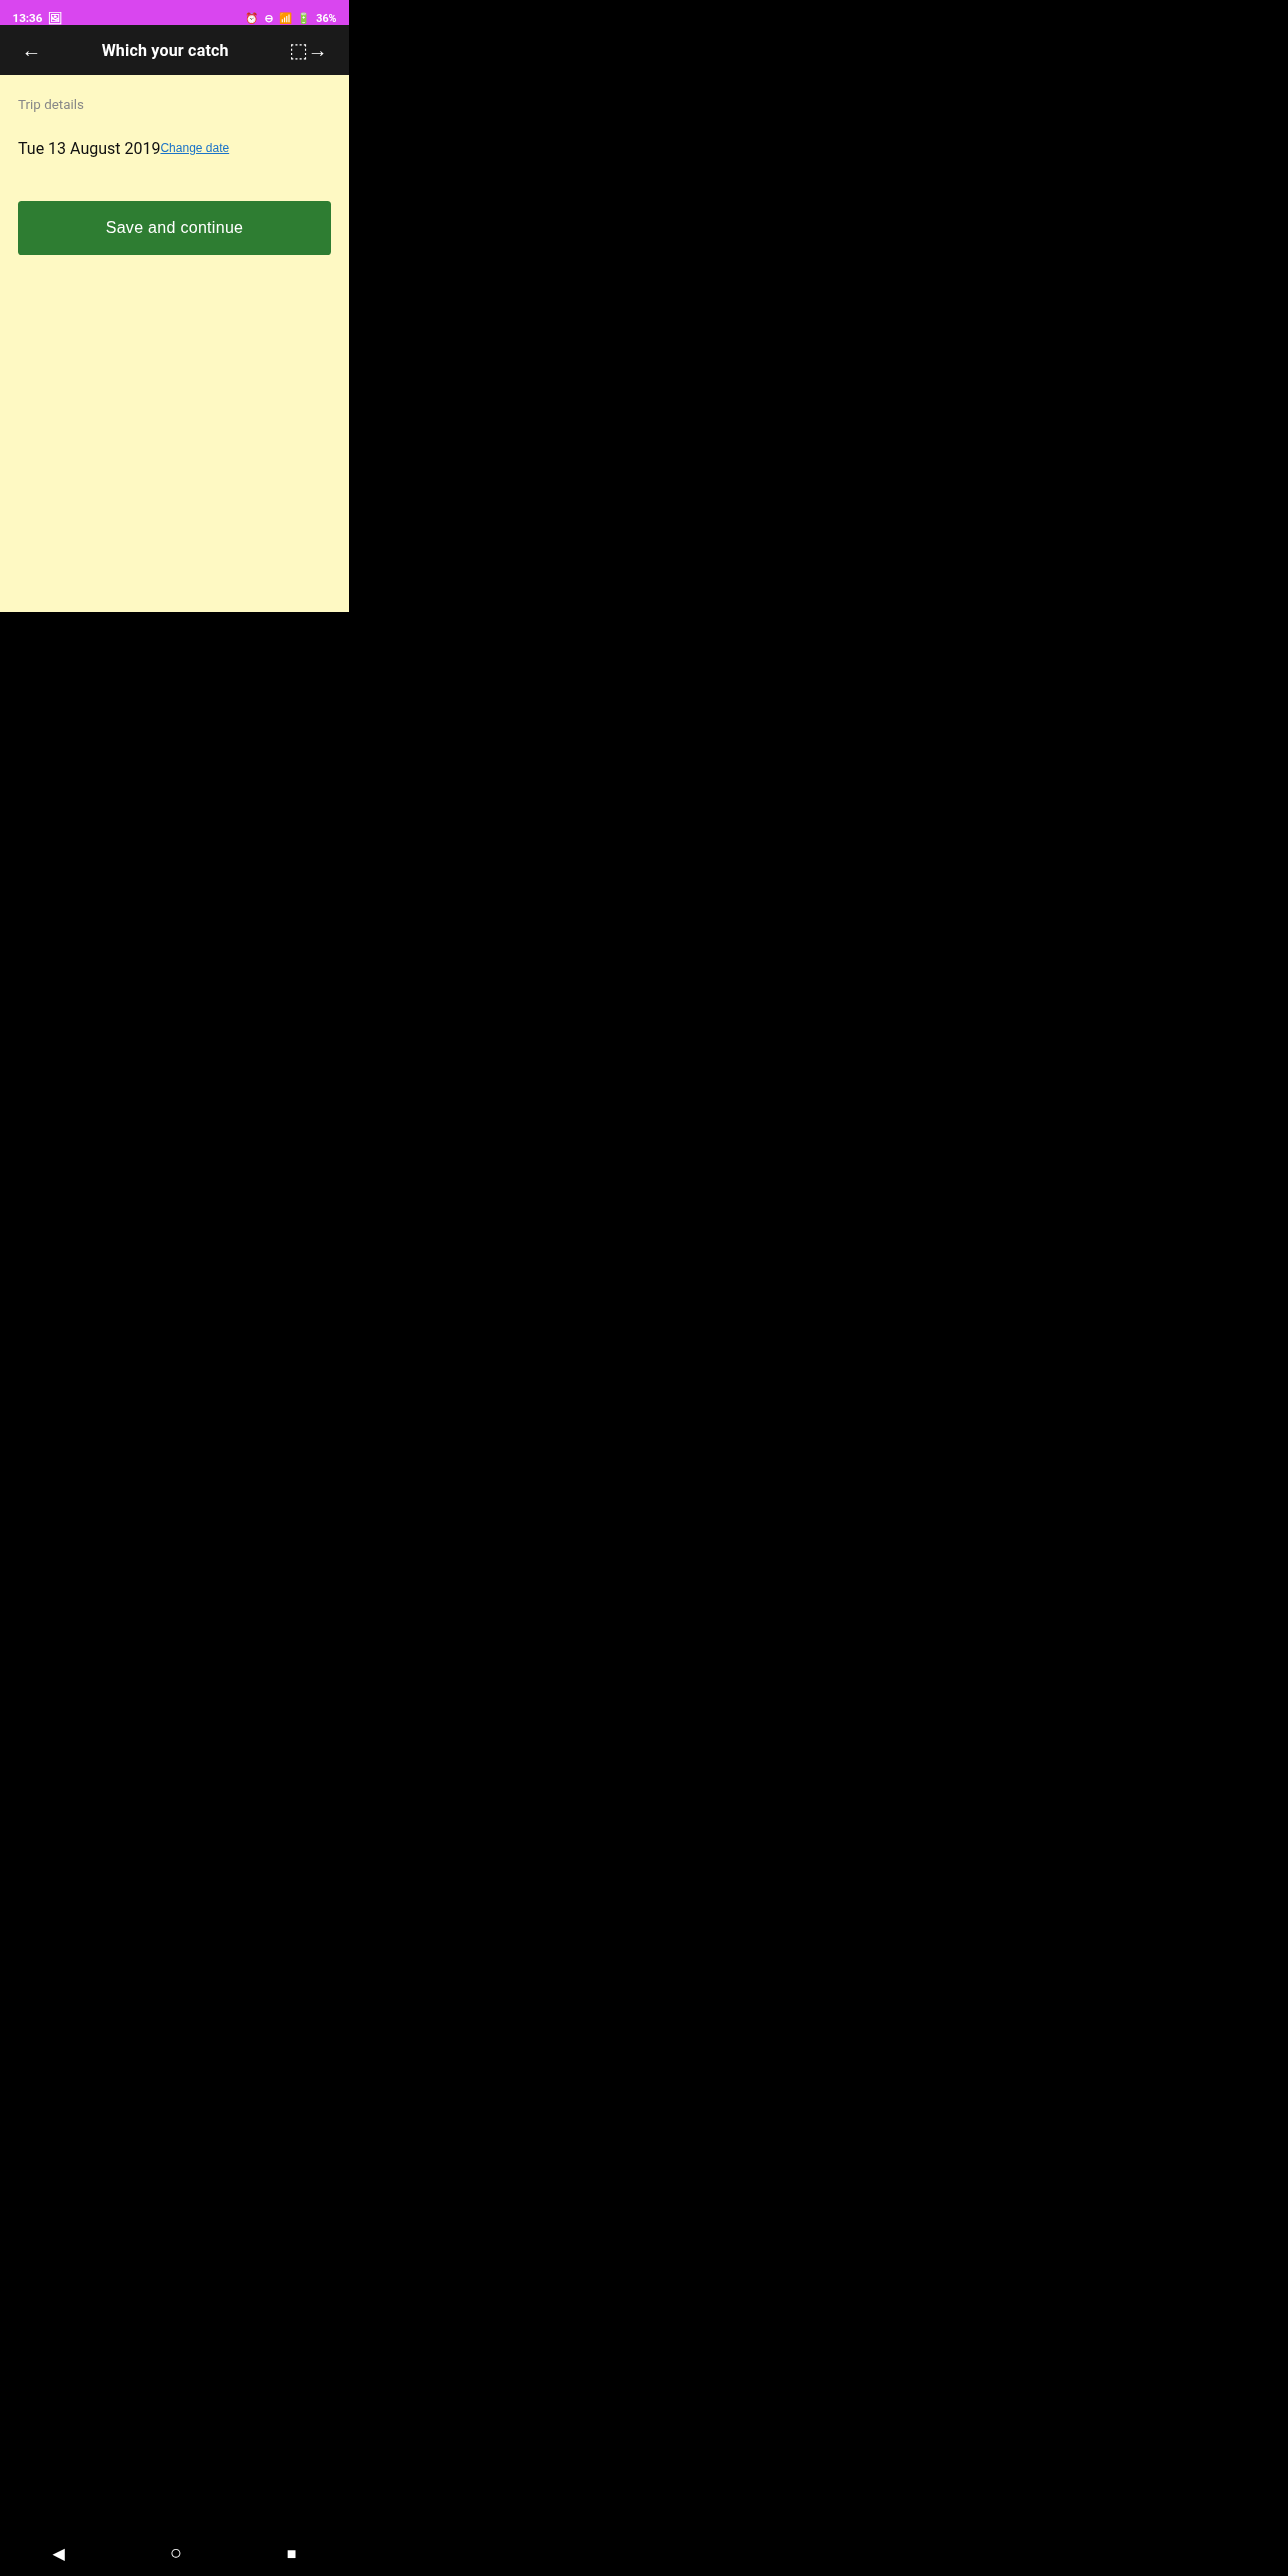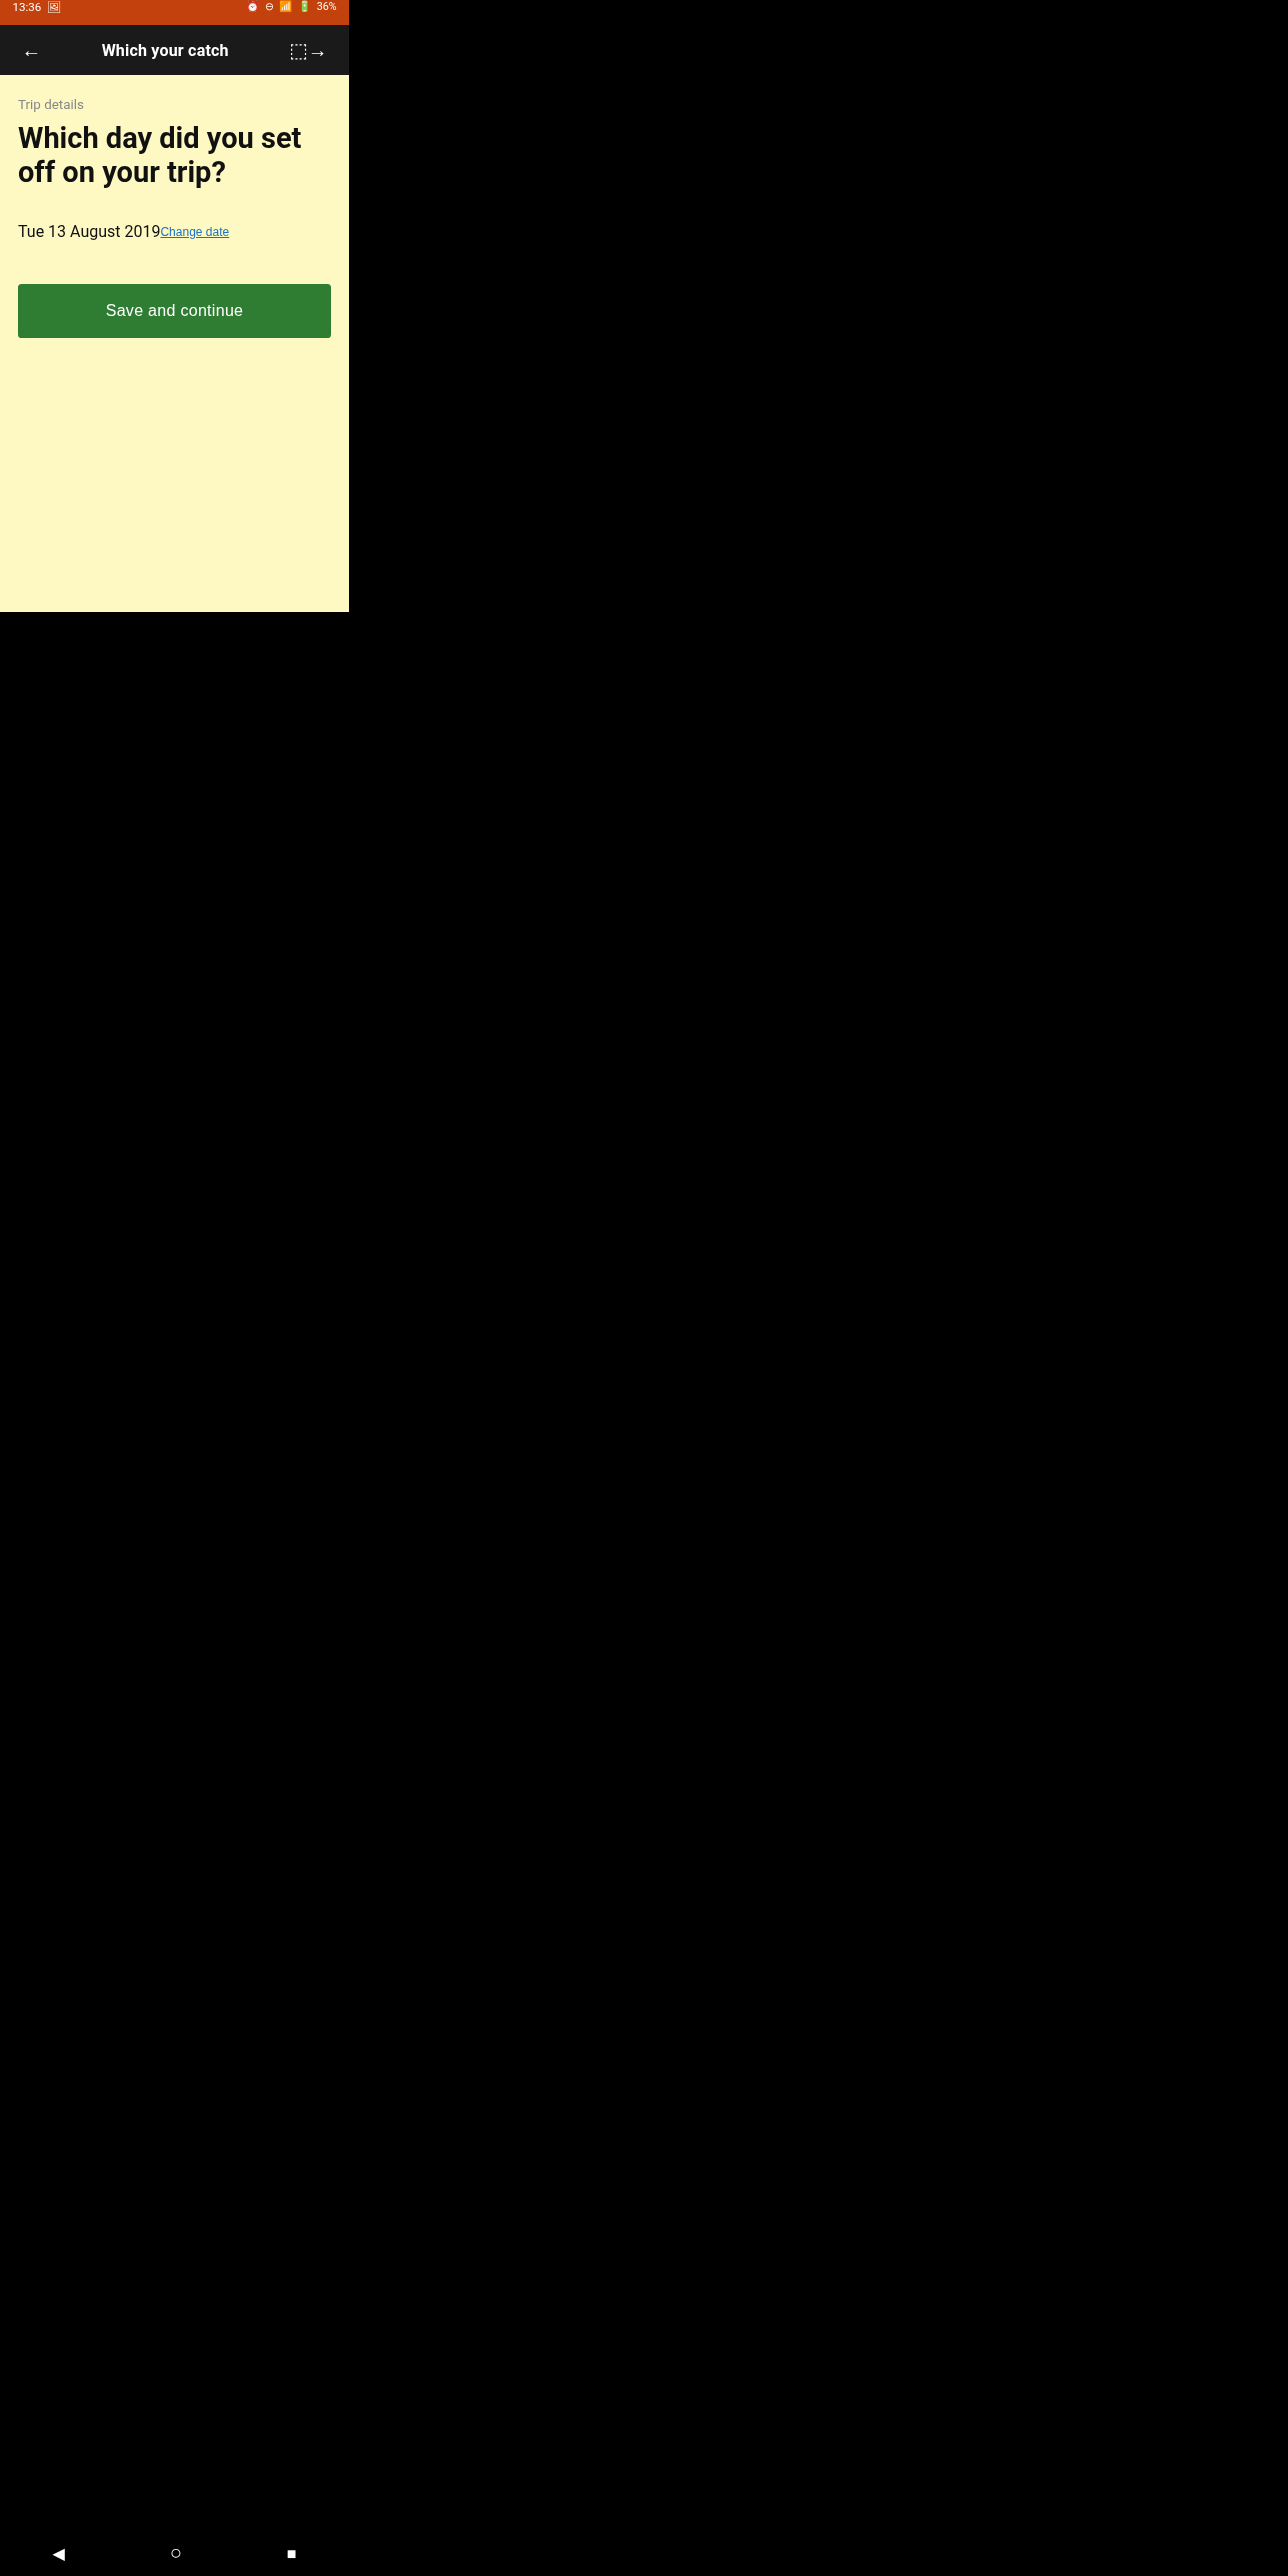--- a/index.html
+++ b/index.html
@@ -12,29 +12,29 @@
     body {
       background: #000;
       font-family: 'Roboto', Arial, sans-serif;
       width: 349px;
       min-height: 698px;
       overflow-x: hidden;
     }
 
     
     .status-bar {
-      background: #c2410c;
+      background: #d946ef;
       height: 25px;
       display: flex;
-      align-items: flex-start;
+      align-items: flex-end;
       justify-content: space-between;
       padding: 0 12.5px;
       color: #fff;
       font-size: 11.6px;
-      font-weight: 400;
+      font-weight: 700;
     }
 
     .status-left {
       display: flex;
       align-items: center;
       gap: 5.4px;
     }
 
     .status-right {
       display: flex;
@@ -179,21 +179,20 @@
     <span class="icon-back"></span>
   </button>
   <span class="toolbar-title">Which your catch</span>
   <button class="toolbar-icon-btn">
     <span style="font-size:19.7px;">⬚→</span>
   </button>
 </div>
 
 <div class="content">
   <div class="section-label">Trip details</div>
-  <div class="question-heading">Which day did you set off on your trip?</div>
 
   <div class="date-row">
     <span class="date-text">Tue 13 August 2019</span>
     <button class="change-date-link">Change date</button>
   </div>
 
   <button class="save-button">Save and continue</button>
 </div>
 
 <div class="nav-bar">

